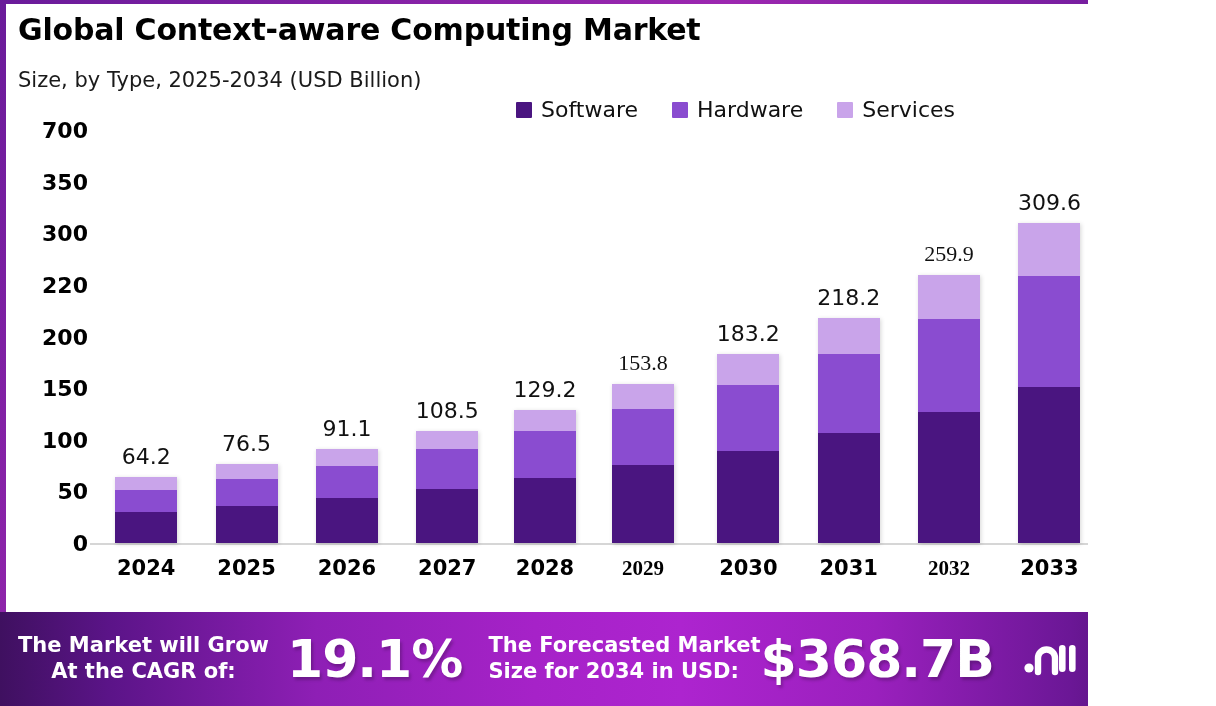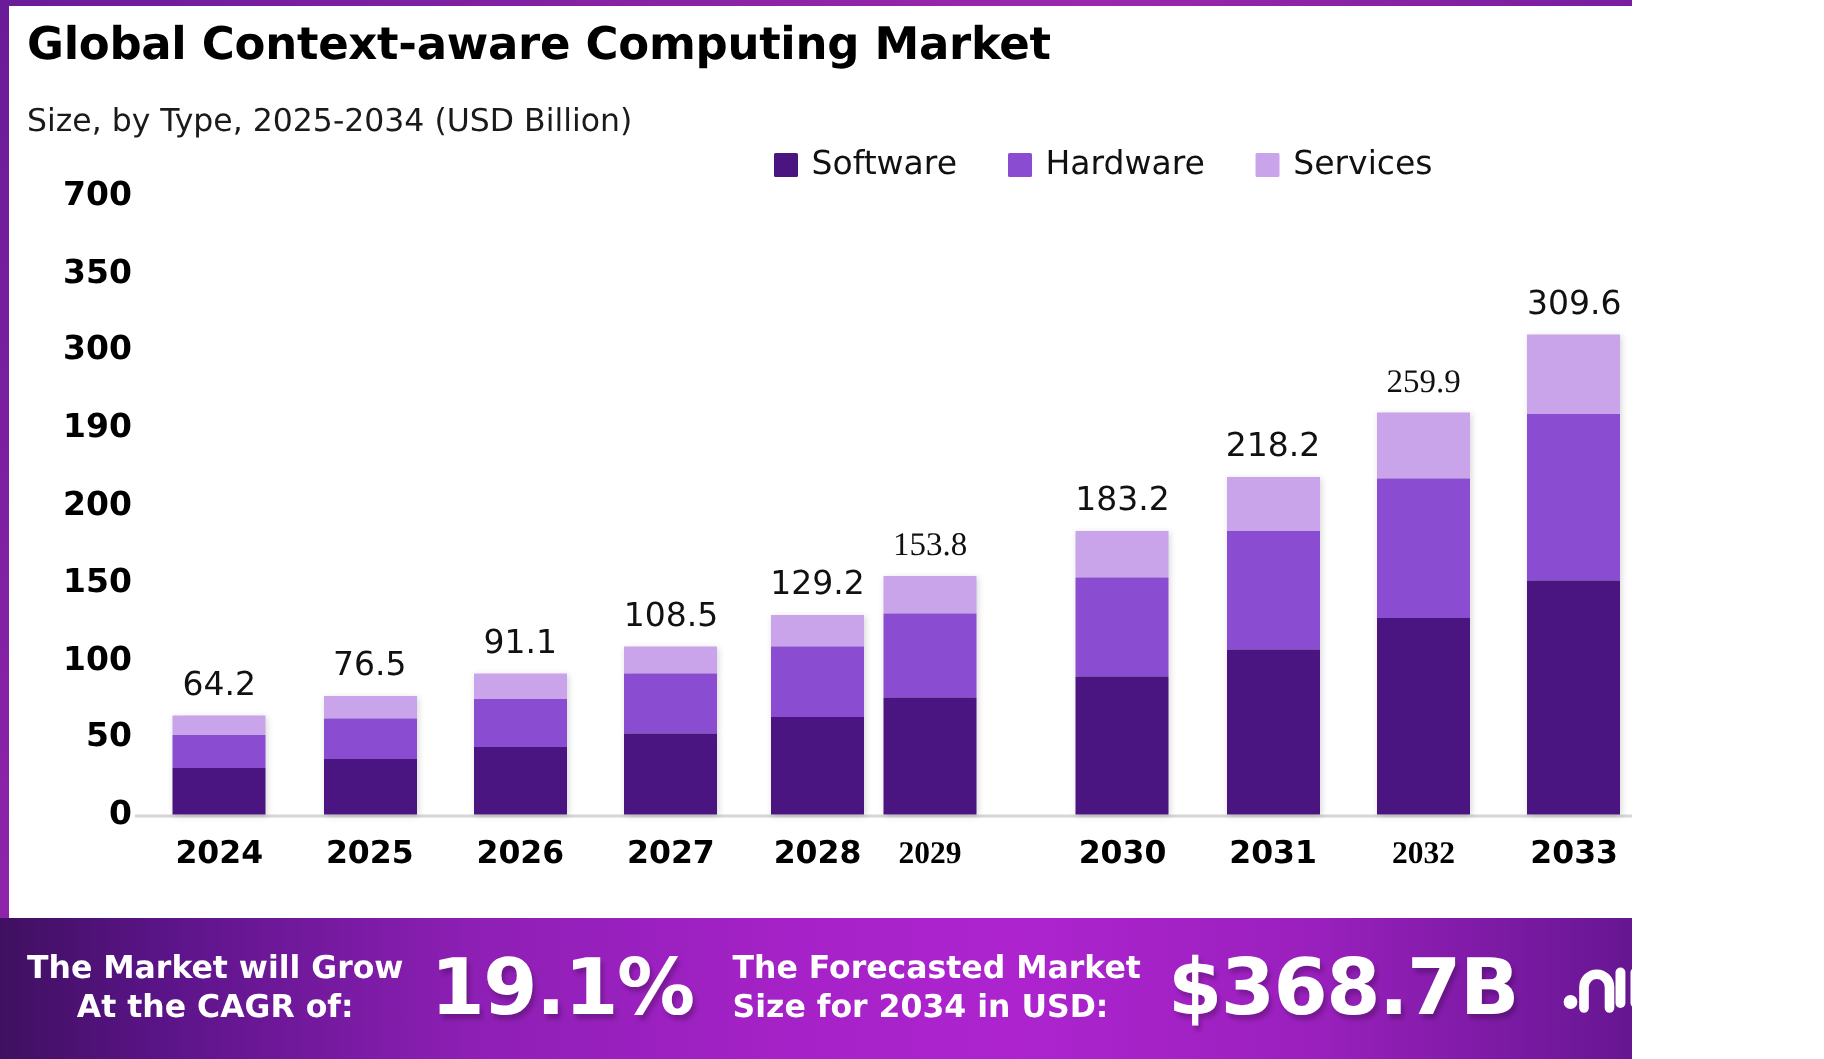--- a/index.html
+++ b/index.html
@@ -177,21 +177,21 @@
     color: #ffffff;
     font-weight: 700;
     font-size: 52px;
     letter-spacing: -1px;
     white-space: nowrap;
     text-shadow: 2px 3px 3px rgba(0,0,0,0.22);
   }
   #cagr-block { margin-left: 18px; text-align: center; }
   #cagr-value { margin-left: 18px; text-align: center; }
   #forecast-block { margin-left: 26px; }
-  #forecast-value { margin-left: 18px; }
+  #forecast-value { }
 
   .logo-block {
     display: flex;
     align-items: center;
     gap: 10px;
     margin-left: 30px;
   }
   .logo-mark { display: block; }
   .logo-text-wrap {
     display: flex;
@@ -240,21 +240,21 @@
         <span class="legend-swatch" style="background: rgb(201, 164, 234);"></span>
         <span class="legend-label">Services</span>
       </div>
     </div>
 
   <div class="plot">
     <div class="y-axis" id="y-axis">
         <div class="y-tick" style="top: 130px;">700</div>
         <div class="y-tick" style="top: 181.625px;">350</div>
         <div class="y-tick" style="top: 233.25px;">300</div>
-        <div class="y-tick" style="top: 284.875px;">190</div>
+        <div class="y-tick" style="top: 284.875px;">220</div>
         <div class="y-tick" style="top: 336.5px;">200</div>
         <div class="y-tick" style="top: 388.125px;">150</div>
         <div class="y-tick" style="top: 439.75px;">100</div>
         <div class="y-tick" style="top: 491.375px;">50</div>
         <div class="y-tick" style="top: 543px;">0</div>
       </div>
     <div class="baseline"></div>
     <div class="bars" id="bars">
         <div class="bar-group" style="left: 19.1818px; width: 62px;">
           <div class="bar-total" style="bottom: 74.2865px;">64.2</div>
@@ -294,21 +294,21 @@
         </div>
         <div class="bar-group" style="left: 418px; width: 62px;">
           <div class="bar-total" style="bottom: 141.399px;">129.2</div>
           <div class="bar-stack" style="height: 133.399px;">
             <div class="seg" style="height: 21.3727px; background: rgb(201, 164, 234);"></div>
             <div class="seg" style="height: 47.1853px; background: rgb(138, 76, 208);"></div>
             <div class="seg" style="height: 64.841px; background: rgb(74, 21, 128);"></div>
           </div>
           <div class="x-label">2028</div>
         </div>
-        <div class="bar-group" style="left: 493px; width: 62px; font-family: Liberation Serif, serif;">
+        <div class="bar-group" style="left: 516px; width: 62px; font-family: Liberation Serif, serif;">
           <div class="bar-total" style="bottom: 166.798px;">153.8</div>
           <div class="bar-stack" style="height: 158.798px;">
             <div class="seg" style="height: 25.193px; background: rgb(201, 164, 234);"></div>
             <div class="seg" style="height: 56.0647px; background: rgb(138, 76, 208);"></div>
             <div class="seg" style="height: 77.5407px; background: rgb(74, 21, 128);"></div>
           </div>
           <div class="x-label">2029</div>
         </div>
         <div class="bar-group" style="left: 621.364px; width: 62px;">
           <div class="bar-total" style="bottom: 197.154px;">183.2</div>

